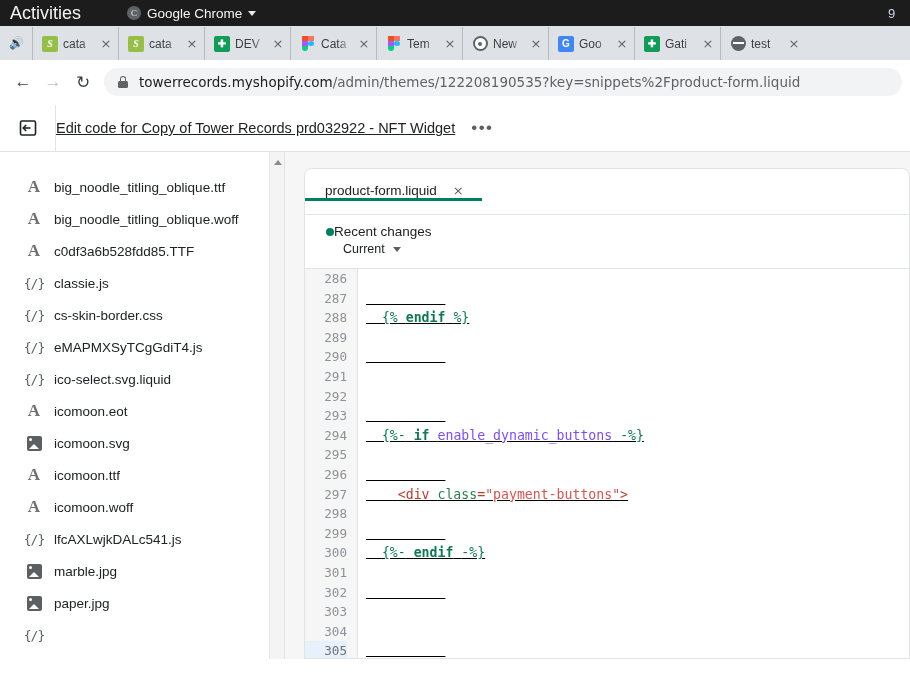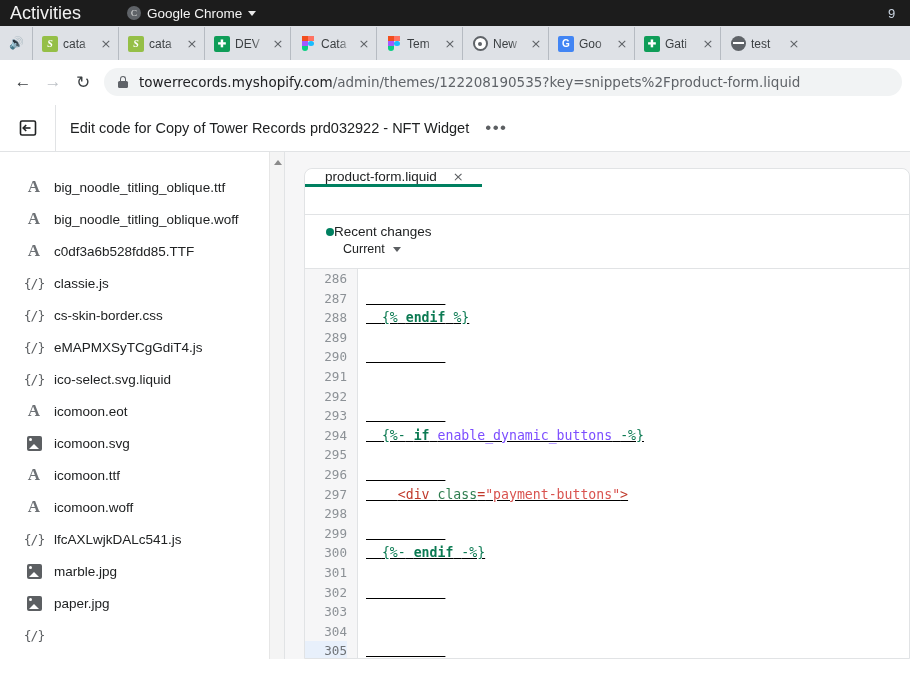--- a/index.html
+++ b/index.html
@@ -202,22 +202,22 @@
   }
   .exit-btn {
     width: 56px; height: 47px;
     display: flex; align-items: center; justify-content: center;
     border-right: 1px solid #e1e3e5;
     color: #202223;
   }
   .admin-title {
     font-size: 14.5px;
     color: #202223;
-    margin-left: 14px;
     white-space: nowrap;
+    text-decoration: underline;
   }
   .admin-more {
     margin-left: 16px;
     font-size: 17px;
     letter-spacing: 1.5px;
     color: #5c5f62;
     line-height: 0.6;
   }
 
   
@@ -322,21 +322,21 @@
     border: 1px solid #e1e3e5;
     border-radius: 8px 8px 0 0;
     margin-top: 16px;
     height: 491px;
     overflow: hidden;
     position: relative;
   }
   .tab-bar {
     height: 46px;
     display: flex;
-    align-items: flex-start;
+    align-items: center;
     border-bottom: 1px solid #e1e3e5;
     background: #fff;
     border-radius: 8px 8px 0 0;
   }
   .ed-tab {
     display: flex;
     align-items: center;
     gap: 16px;
     padding: 0 18px 0 20px;
     border-bottom: 3px solid #008060;

